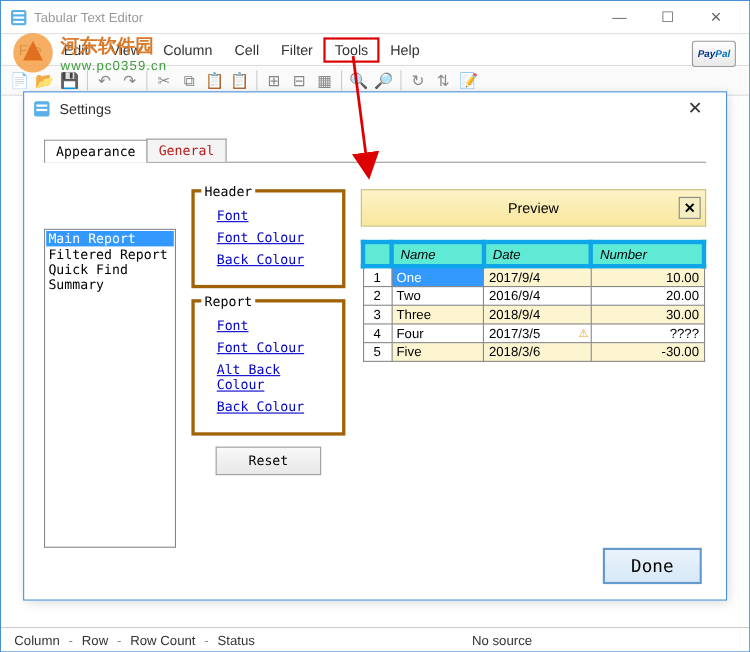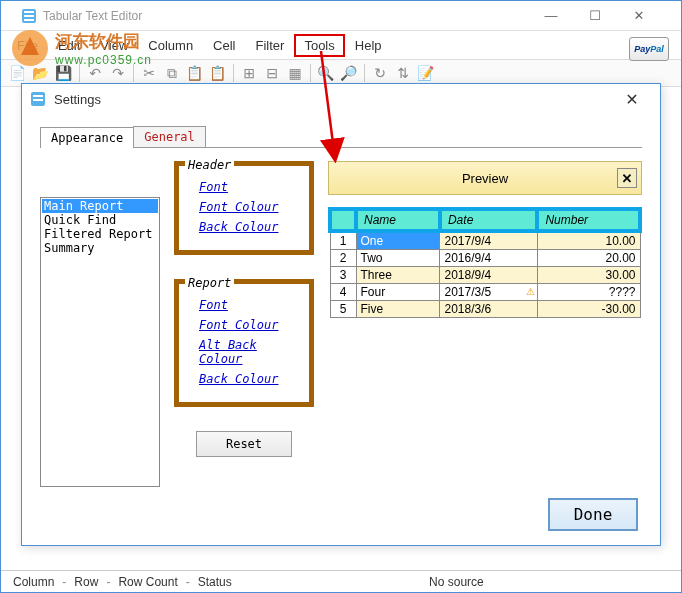--- a/index.html
+++ b/index.html
@@ -1,18 +1,18 @@
 <!DOCTYPE html>
 <html><head>
 <meta charset="utf-8">
 <style>
 * { box-sizing: border-box; margin: 0; padding: 0; }
 body { font-family: "Microsoft YaHei", Tahoma, sans-serif; font-size: 12px; background: #fff; width: 682px; height: 593px; position: relative; overflow: hidden; }
 .main-window { border: 1px solid #4a90d9; width: 682px; height: 593px; position: relative; background: #fff; }
-.titlebar { height: 30px; background: #fff; display: flex; align-items: center; padding: 0 20px; border-bottom: 1px solid #e0e0e0; }
+.titlebar { height: 30px; background: #fff; display: flex; align-items: center; padding: 0 8px; border-bottom: 1px solid #e0e0e0; }
 .titlebar-icon { width: 16px; height: 16px; margin-right: 6px; }
 .titlebar-text { flex: 1; color: #999; font-size: 12px; }
 .winbtns { display: flex; gap: 0; }
 .winbtn { width: 44px; height: 28px; display: flex; align-items: center; justify-content: center; color: #666; font-size: 13px; }
 .menubar { height: 28px; display: flex; align-items: center; padding: 0 6px; gap: 0; }
 .menubar-item { padding: 4px 10px; font-size: 13px; color: #333; }
 .menubar-item.highlighted { border: 2px solid #d00; padding: 2px 8px; }
 .paypal { position: absolute; right: 12px; top: 36px; width: 40px; height: 24px; border: 1px solid #999; border-radius: 3px; background: linear-gradient(#fefefe,#e8e8e8); display: flex; align-items: center; justify-content: center; font-size: 9px; font-style: italic; font-weight: bold; color: #003087; }
 .paypal span.p2 { color: #0070ba; }
 .toolbar { height: 28px; border-top: 1px solid #ddd; border-bottom: 1px solid #ddd; display: flex; align-items: center; padding: 0 6px; gap: 1px; background: #fafafa; }
@@ -23,29 +23,29 @@
 .wm-text { margin-left: 4px; }
 .wm-cn { font-size: 17px; font-weight: bold; color: #d87a2a; }
 .wm-url { font-size: 12px; color: #3a9d3a; letter-spacing: 1px; }
 .arrow-svg { position: absolute; top: 50px; left: 315px; z-index: 6; pointer-events: none; }
 .settings-dialog { position: absolute; top: 82px; left: 20px; width: 640px; height: 463px; background: #fff; border: 1px solid #4a90d9; box-shadow: 2px 2px 10px rgba(0,0,0,0.15); z-index: 4; }
 .dlg-titlebar { height: 30px; display: flex; align-items: center; padding: 0 8px; }
 .dlg-icon { width: 16px; height: 16px; margin-right: 8px; }
 .dlg-title { flex: 1; font-size: 13px; color: #333; }
 .dlg-close { width: 40px; text-align: center; font-size: 16px; color: #333; }
 .dlg-body { padding: 12px 18px; }
-.tabs { display: flex; border-bottom: 1px solid #999; margin-bottom: 5px; }
+.tabs { display: flex; border-bottom: 1px solid #999; margin-bottom: 16px; }
 .tab { border: 1px solid #999; border-bottom: none; padding: 3px 10px; font-family: "SimSun", monospace; font-size: 12px; margin-right: -1px; background: #fff; position: relative; }
 .tab.active { top: 1px; z-index: 1; }
 .tab.inactive { background: #f4f4f4; color: #b91c1c; }
 .tab-content { display: flex; gap: 14px; padding-top: 8px; }
 .listbox { width: 120px; height: 290px; border: 1px solid #888; background: #fff; font-family: "SimSun", monospace; font-size: 12px; padding: 1px; margin-top: 36px; }
 .listbox-item { padding: 0 2px; line-height: 14px; }
 .listbox-item.selected { background: #3399ff; color: #fff; }
-.groupbox { border: 5px solid #a16207; padding: 8px 10px 10px 10px; margin-bottom: 24px; position: relative; font-style: italic; }
+.groupbox { border: 3px solid #a16207; padding: 8px 10px 10px 10px; margin-bottom: 10px; position: relative; }
 .groupbox-title { position: absolute; top: -8px; left: 6px; background: #fff; padding: 0 3px; font-family: "SimSun", monospace; font-size: 12px; }
 .link { color: #0000cc; text-decoration: underline; font-family: "SimSun", monospace; font-size: 12px; display: block; margin: 6px 0 6px 10px; }
 .mid-col { width: 140px; }
 .btn { border: 1px solid #999; background: linear-gradient(#f8f8f8,#e8e8e8); padding: 5px 0; width: 96px; text-align: center; font-family: "SimSun", monospace; font-size: 12px; margin: 10px auto 0; display: block; }
 .preview-area { flex: 1; }
 .preview-header { background: linear-gradient(#fdf3c6,#f8e79e); border: 1px solid #c9ba6b; height: 34px; display: flex; align-items: center; justify-content: center; position: relative; font-size: 13px; }
 .preview-close { position: absolute; right: 4px; top: 6px; width: 20px; height: 20px; border: 1px solid #888; background: #f5eec2; display: flex; align-items: center; justify-content: center; font-size: 13px; font-weight: bold; }
 .preview-table { width: 100%; border-collapse: collapse; margin-top: 12px; border: 1px solid #888; font-size: 12px; }
 .preview-table th { border: 4px solid #0ea5e9; background: #5eead4; padding: 2px 6px; text-align: left; font-weight: normal; font-style: italic; }
 .preview-table td { border: 1px solid #888; padding: 1px 4px; }
@@ -156,22 +156,22 @@
       <div class="dlg-close">✕</div>
     </div>
     <div class="dlg-body">
       <div class="tabs">
         <div class="tab active">Appearance</div>
         <div class="tab inactive">General</div>
       </div>
       <div class="tab-content">
         <div class="listbox">
           <div class="listbox-item selected">Main Report</div>
+          <div class="listbox-item">Filtered Report</div>
           <div class="listbox-item">Quick Find</div>
-          <div class="listbox-item">Filtered Report</div>
           <div class="listbox-item">Summary</div>
         </div>
         <div class="mid-col">
           <div class="groupbox">
             <div class="groupbox-title">Header</div>
             <a class="link">Font</a>
             <a class="link">Font Colour</a>
             <a class="link">Back Colour</a>
           </div>
           <div class="groupbox">

